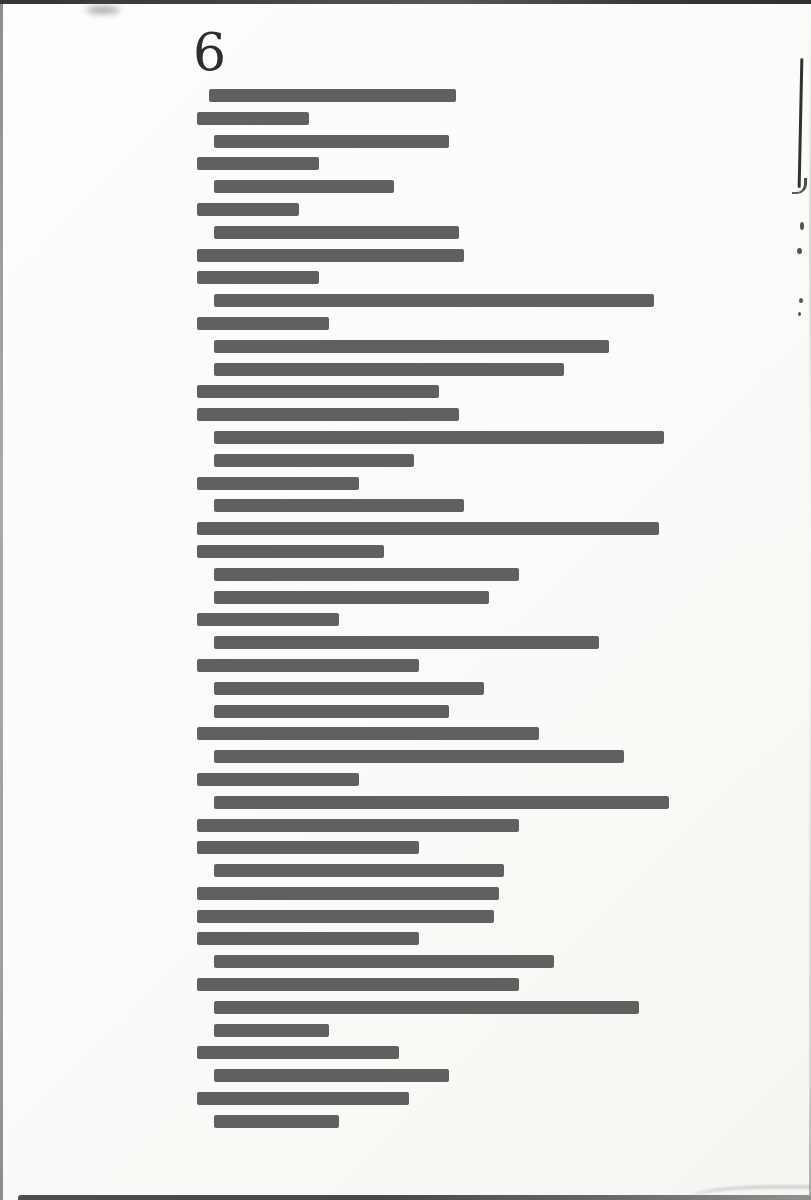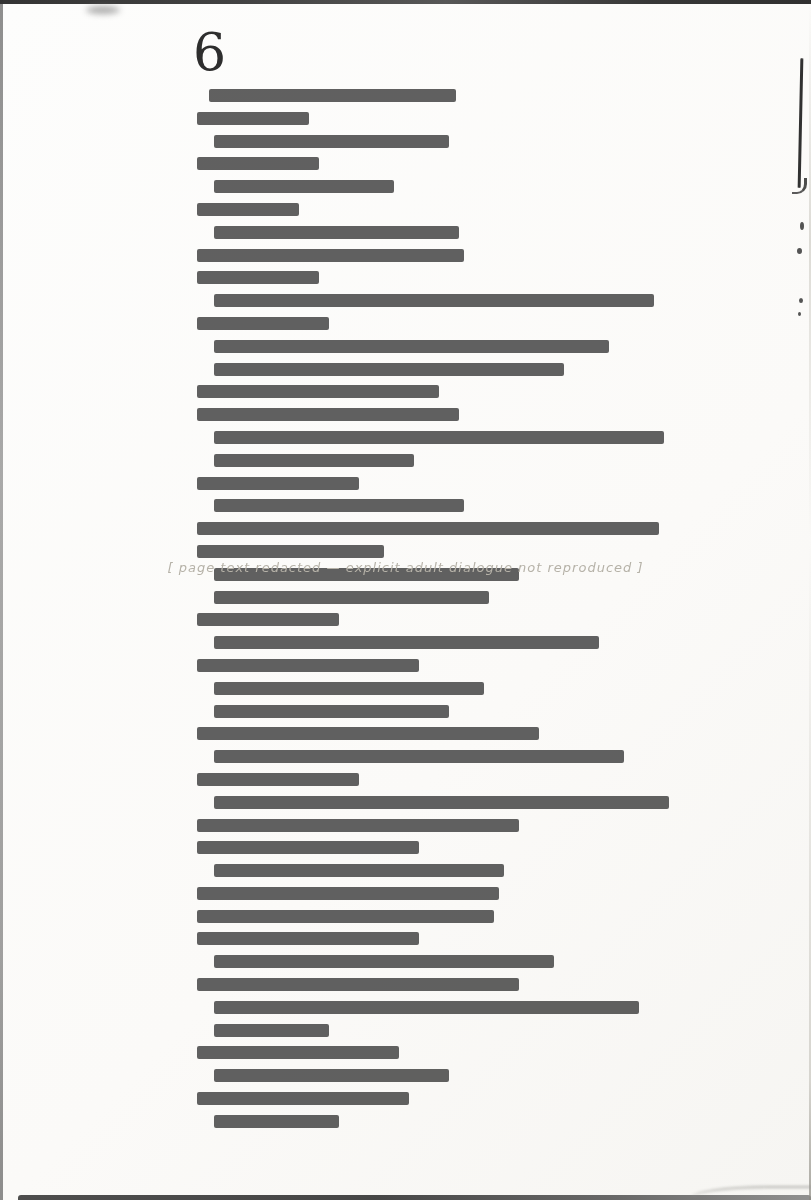--- a/index.html
+++ b/index.html
@@ -257,15 +257,14 @@
         <div class="redacted-bar" style="left: 214px; width: 235px; background: rgb(63, 63, 63);"></div>
       </div>
       <div class="text-line">
         <div class="redacted-bar" style="left: 197px; width: 212px; background: rgb(63, 63, 63);"></div>
       </div>
       <div class="text-line">
         <div class="redacted-bar" style="left: 214px; width: 125px; background: rgb(63, 63, 63);"></div>
       </div>
     </div>
 
-  <div class="redaction-note">[ page text redacted — explicit adult dialogue not reproduced ]</div>
 
 </div>
 
 </body></html>

